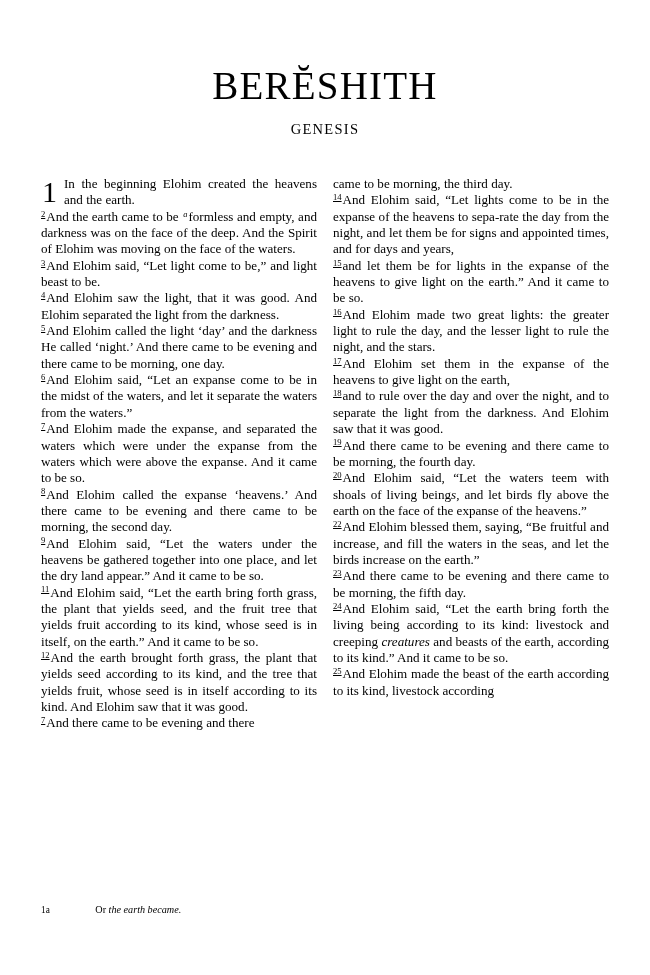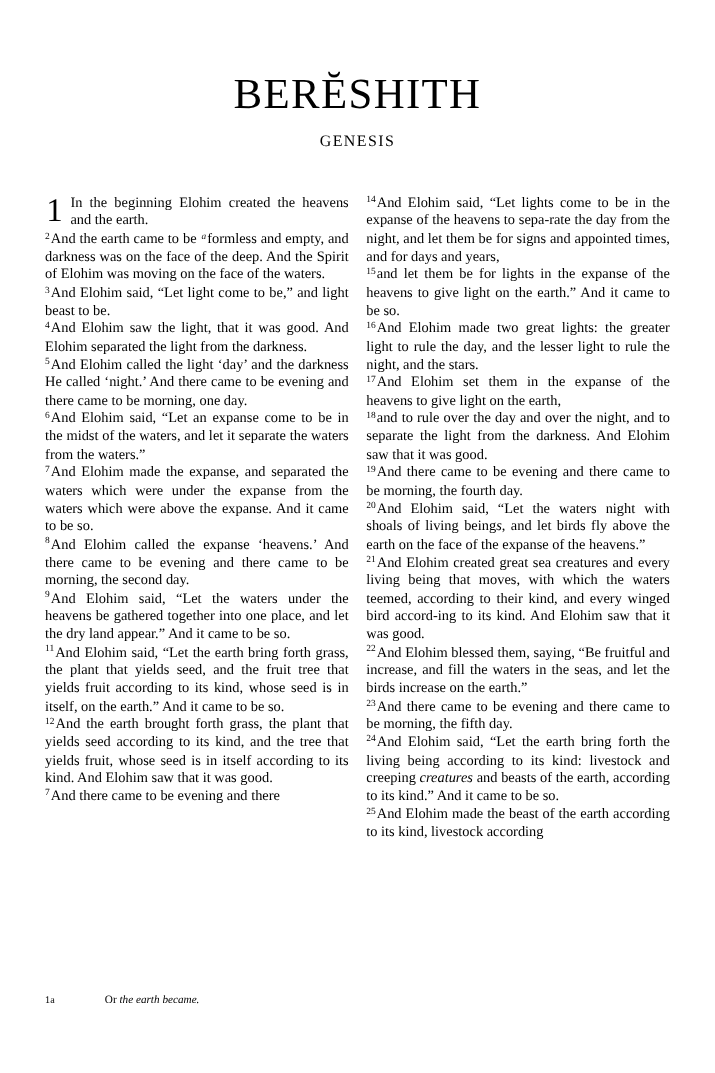--- a/index.html
+++ b/index.html
@@ -68,20 +68,21 @@
     text-indent: 0.9em;
   }
   .verse-tight {
     text-indent: 0.7em;
   }
   .vn {
     font-size: 8.6px;
     vertical-align: 0.48em;
     line-height: 0;
     padding-right: 0.9px;
+    text-decoration: underline;
   }
   .fnref {
     font-size: 8.4px;
     vertical-align: 0.46em;
     line-height: 0;
     font-style: italic;
     padding: 0 1px;
   }
   .supplied {
     font-style: italic;
@@ -160,36 +161,36 @@
       <p class="verse"><span class="vn">11</span><span>And Elohim said, “Let the earth bring forth grass, the plant that yields seed, and the fruit tree that yields fruit according to its kind, whose seed is in itself, on the earth.” And it came to be so.</span></p>
 
       <p class="verse-tight"><span class="vn">12</span><span>And the earth brought forth grass, the plant that yields seed according to its kind, and the tree that yields fruit, whose seed is in itself according to its kind. And Elohim saw that it was good.</span></p>
 
       <p class="verse"><span class="vn">7</span><span>And there came to be evening and there</span></p>
 
     </div>
 
     <div class="column">
 
+      <p>came to be morning, the third day.</p>
 
       <p class="verse-tight"><span class="vn">14</span><span>And Elohim said, “Let lights come to be in the expanse of the heavens to sepa-rate the day from the night, and let them be for signs and appointed times, and for days and years,</span></p>
 
       <p class="verse-tight"><span class="vn">15</span><span>and let them be for lights in the expanse of the heavens to give light on the earth.” And it came to be so.</span></p>
 
       <p class="verse-tight"><span class="vn">16</span><span>And Elohim made two great lights: the greater light to rule the day, and the lesser light to rule the night, and the stars.</span></p>
 
       <p class="verse-tight"><span class="vn">17</span><span>And Elohim set them in the expanse of the heavens to give light on the earth,</span></p>
 
       <p class="verse-tight"><span class="vn">18</span><span>and to rule over the day and over the night, and to separate the light from the darkness. And Elohim saw that it was good.</span></p>
 
       <p class="verse-tight"><span class="vn">19</span><span>And there came to be evening and there came to be morning, the fourth day.</span></p>
 
-      <p class="verse-tight"><span class="vn">20</span><span>And Elohim said, “Let the waters night with shoals of living being</span><span class="supplied">s</span><span>, and let birds fly above the earth on the face of the expanse of the heavens.”</span></p>
-
-      <p class="verse-tight"><span class="vn">21</span><span>And Elohim created great sea creatures and every living being that moves, with which the waters teemed, according to their kind, and every winged bird accord-ing to its kind. And Elohim saw that it was good.</span></p>
+      <p class="verse-tight"><span class="vn">20</span><span>And Elohim said, “Let the waters teem with shoals of living being</span><span class="supplied">s</span><span>, and let birds fly above the earth on the face of the expanse of the heavens.”</span></p>
+
 
       <p class="verse-tight"><span class="vn">22</span><span>And Elohim blessed them, saying, “Be fruitful and increase, and fill the waters in the seas, and let the birds increase on the earth.”</span></p>
 
       <p class="verse-tight"><span class="vn">23</span><span>And there came to be evening and there came to be morning, the fifth day.</span></p>
 
       <p class="verse-tight"><span class="vn">24</span><span>And Elohim said, “Let the earth bring forth the living being according to its kind: livestock and creeping </span><span class="supplied">creatures</span><span> and beasts of the earth, according to its kind.” And it came to be so.</span></p>
 
       <p class="verse-tight"><span class="vn">25</span><span>And Elohim made the beast of the earth according to its kind, livestock according</span></p>
 
     </div>

